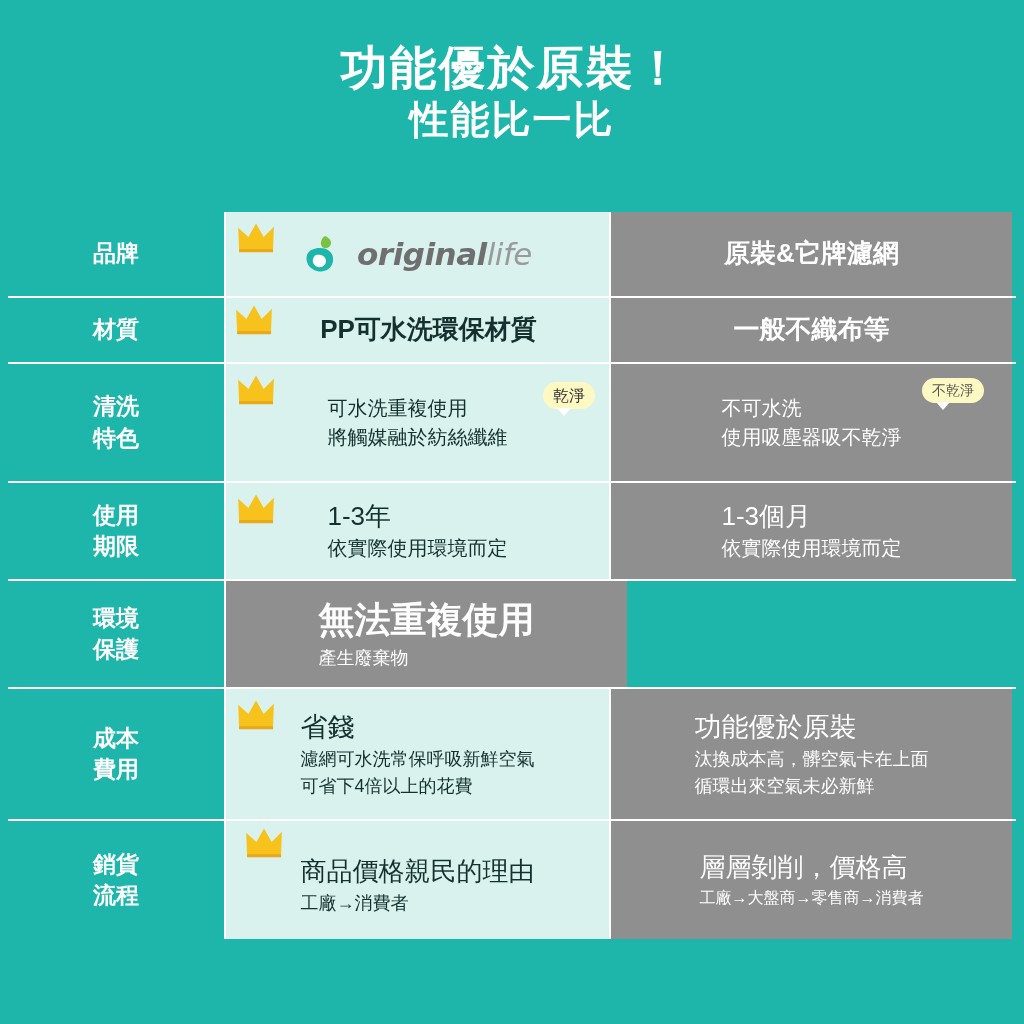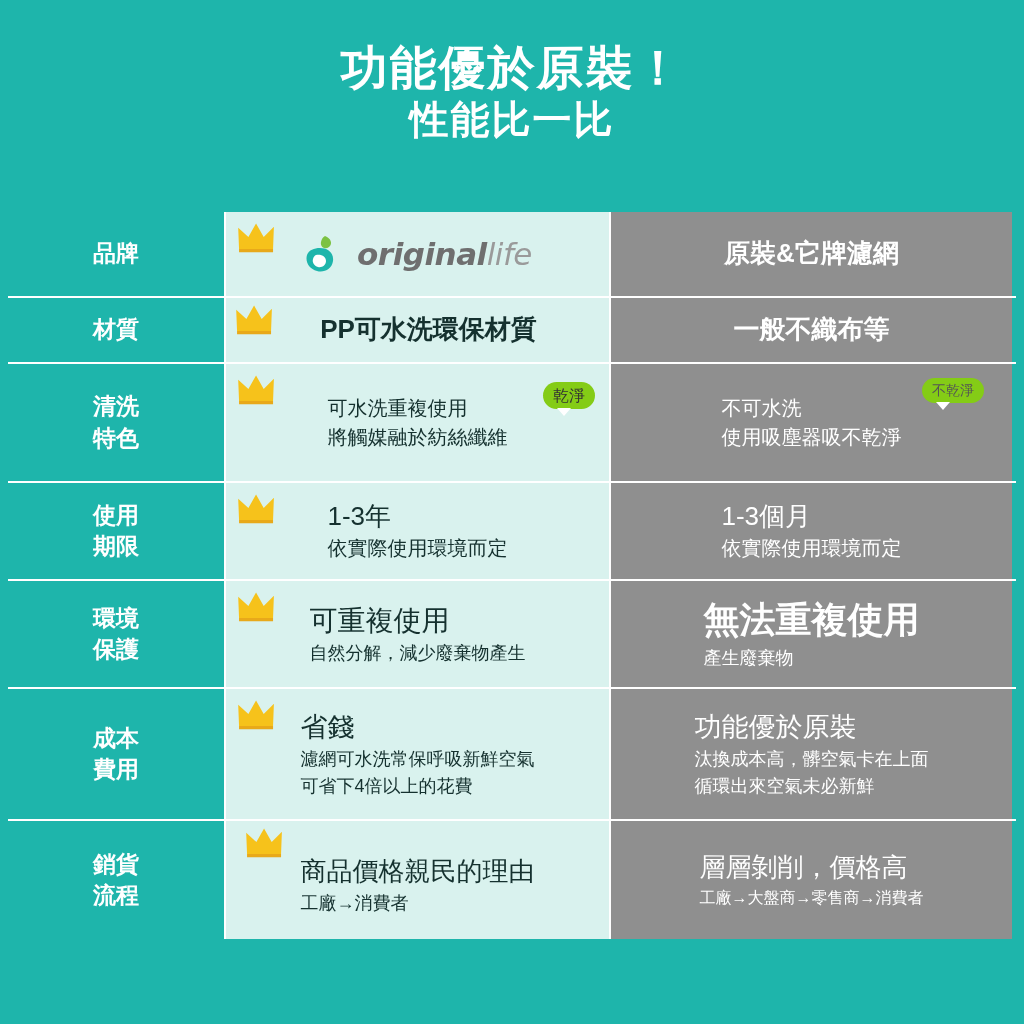--- a/index.html
+++ b/index.html
@@ -122,21 +122,21 @@
     font-family: "DejaVu Sans", sans-serif;
     font-style: italic;
     letter-spacing: -0.5px;
   }
   .brand-text b { font-weight: bold; color:#6f6f6f; }
   .brand-text span.light { color: #9a9a9a; }
 
   
   .bubble {
     position: absolute;
-    background: #84cc16;
+    background: #fef9c3;
     border-radius: 14px;
     font-size: 16px;
     color: #333333;
     padding: 4px 10px;
     line-height: 1.2;
     white-space: nowrap;
   }
   .bubble:after {
     content: "";
     position: absolute;
@@ -257,30 +257,20 @@
           <div class="sub" style="font-size:20px;">依實際使用環境而定</div>
         </div>
       </div>
     </div>
 
     <div class="row row-h5">
       <div class="cell c-label">
         <span>環境</span>
         <span>保護</span>
       </div>
-      <div class="cell c-ours">
-        <svg class="crown" viewBox="0 0 60 40">
-          <path d="M3 34 L2 9 L14 20 L23 4 L32 20 L44 8 L43 34 Z" fill="#f6c21b"></path>
-          <path d="M3 34 L43 34 L43 38 L3 38 Z" fill="#e8a91a"></path>
-        </svg>
-        <div class="stack">
-          <div class="big" style="font-weight:normal;font-size:28px;">可重複使用</div>
-          <div class="sub">自然分解，減少廢棄物產生</div>
-        </div>
-      </div>
       <div class="cell c-theirs">
         <div class="stack">
           <div class="big" style="font-weight:bold;font-size:36px;">無法重複使用</div>
           <div class="sub">產生廢棄物</div>
         </div>
       </div>
     </div>
 
     <div class="row row-h6">
       <div class="cell c-label">

